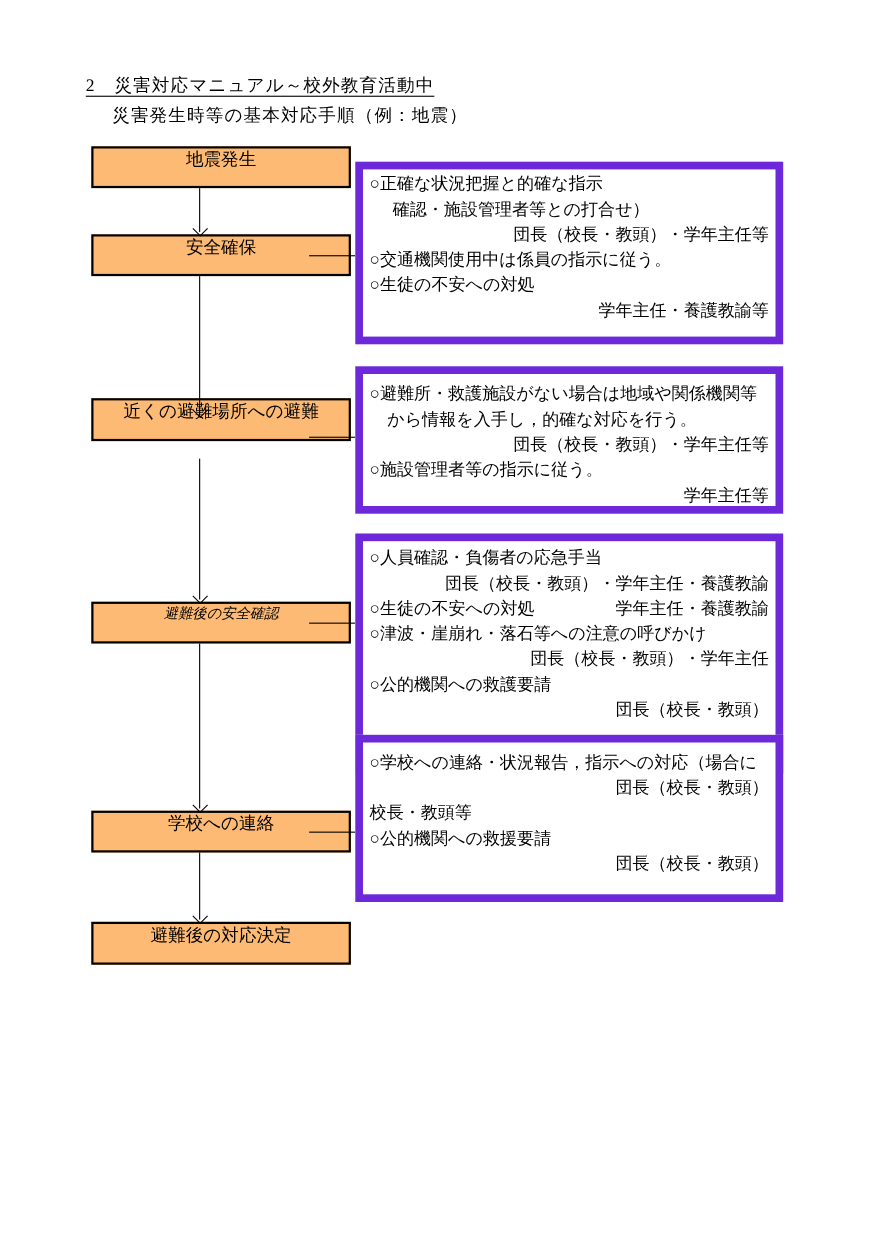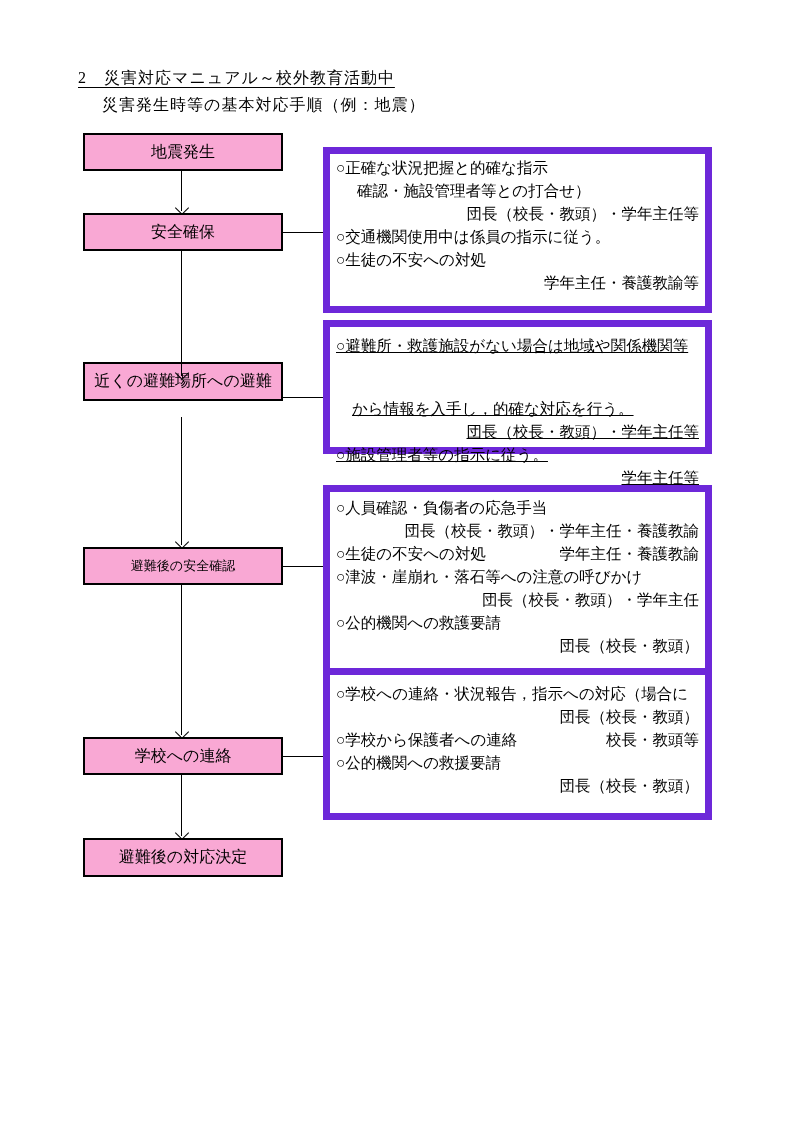--- a/index.html
+++ b/index.html
@@ -18,27 +18,27 @@
     text-decoration:underline;
     text-underline-offset:4px;
     white-space:nowrap;
   }
   .subheading{
     position:absolute;left:102px;top:95px;
     font-size:16px;letter-spacing:1px;
     white-space:nowrap;
   }
   .stepbox{
-    position:absolute;left:83px;width:200px;
+    position:absolute;left:83px;width:236px;
     box-sizing:border-box;
     border:2px solid #000;
-    display:flex;align-items:center;justify-content:center;
+    display:flex;align-items:flex-start;justify-content:center;
     font-size:16px;
     white-space:nowrap;
-    background:#f9a8d4;
+    background:#fdba74;
   }
   .stepbox.small-text{font-size:13px;}
   .vline{
     position:absolute;left:181px;width:0;
     border-left:1px solid #000;
   }
   .arrowhead{
     position:absolute;left:177px;
     width:9px;height:9px;
     border-right:1px solid #000;
@@ -56,21 +56,21 @@
     background:#fff;
     padding:2px 6px 0 6px;
     font-size:15.5px;
   }
   .detailbox .ln{
     line-height:23px;
     white-space:nowrap;
   }
   .ln.indent-paren{padding-left:5px;}
   .ln.indent2{padding-left:21px;}
-  .ln.indent1{padding-left:16px;margin-top:40px;}
+  .ln.indent1{padding-left:16px;}
   .ln.right{text-align:right;}
   .ln.split{display:flex;justify-content:space-between;}
   .pt7{padding-top:7px;}
   .pt4{padding-top:4px;}
 </style>
 </head>
 <body>
 
 <div class="page">
 
@@ -79,21 +79,21 @@
 
   <div class="stepbox" style="top:133px;height:38px;">
     <span>地震発生</span>
   </div>
   <div class="stepbox" style="top:213px;height:38px;">
     <span>安全確保</span>
   </div>
   <div class="stepbox" style="top:362px;height:39px;">
     <span>近くの避難場所への避難</span>
   </div>
-  <div class="stepbox small-text" style="top:547px;height:38px;">
+  <div class="stepbox small-text" style="top:547px;height:38px;font-style:italic;">
     <span>避難後の安全確認</span>
   </div>
   <div class="stepbox" style="top:737px;height:38px;">
     <span>学校への連絡</span>
   </div>
   <div class="stepbox" style="top:838px;height:39px;">
     <span>避難後の対応決定</span>
   </div>
 
   <div class="vline" style="top:171px;height:40px;"></div>
@@ -118,21 +118,21 @@
 
   <div class="detailbox" style="top:147px;height:166px;">
     <div class="ln">○正確な状況把握と的確な指示</div>
     <div class="ln indent2">確認・施設管理者等との打合せ）</div>
     <div class="ln right">団長（校長・教頭）・学年主任等</div>
     <div class="ln">○交通機関使用中は係員の指示に従う。</div>
     <div class="ln">○生徒の不安への対処</div>
     <div class="ln right">学年主任・養護教諭等</div>
   </div>
 
-  <div class="detailbox pt7" style="top:320px;height:134px;text-decoration:underline;">
+  <div class="detailbox pt7" style="top:333px;height:134px;">
     <div class="ln">○避難所・救護施設がない場合は地域や関係機関等</div>
     <div class="ln indent1">から情報を入手し，的確な対応を行う。</div>
     <div class="ln right">団長（校長・教頭）・学年主任等</div>
     <div class="ln">○施設管理者等の指示に従う。</div>
     <div class="ln right">学年主任等</div>
   </div>
 
   <div class="detailbox pt4" style="top:485px;height:218px;">
     <div class="ln">○人員確認・負傷者の応急手当</div>
     <div class="ln right">団長（校長・教頭）・学年主任・養護教諭</div>
@@ -143,20 +143,19 @@
     <div class="ln">○津波・崖崩れ・落石等への注意の呼びかけ</div>
     <div class="ln right">団長（校長・教頭）・学年主任</div>
     <div class="ln">○公的機関への救護要請</div>
     <div class="ln right">団長（校長・教頭）</div>
   </div>
 
   <div class="detailbox pt7" style="top:668px;height:152px;">
     <div class="ln">○学校への連絡・状況報告，指示への対応（場合に</div>
     <div class="ln right">団長（校長・教頭）</div>
     <div class="ln split">
-      <span>○学校から保護者への連絡</span>
       <span>校長・教頭等</span>
     </div>
     <div class="ln">○公的機関への救援要請</div>
     <div class="ln right">団長（校長・教頭）</div>
   </div>
 
 </div>
 
 </body></html>

